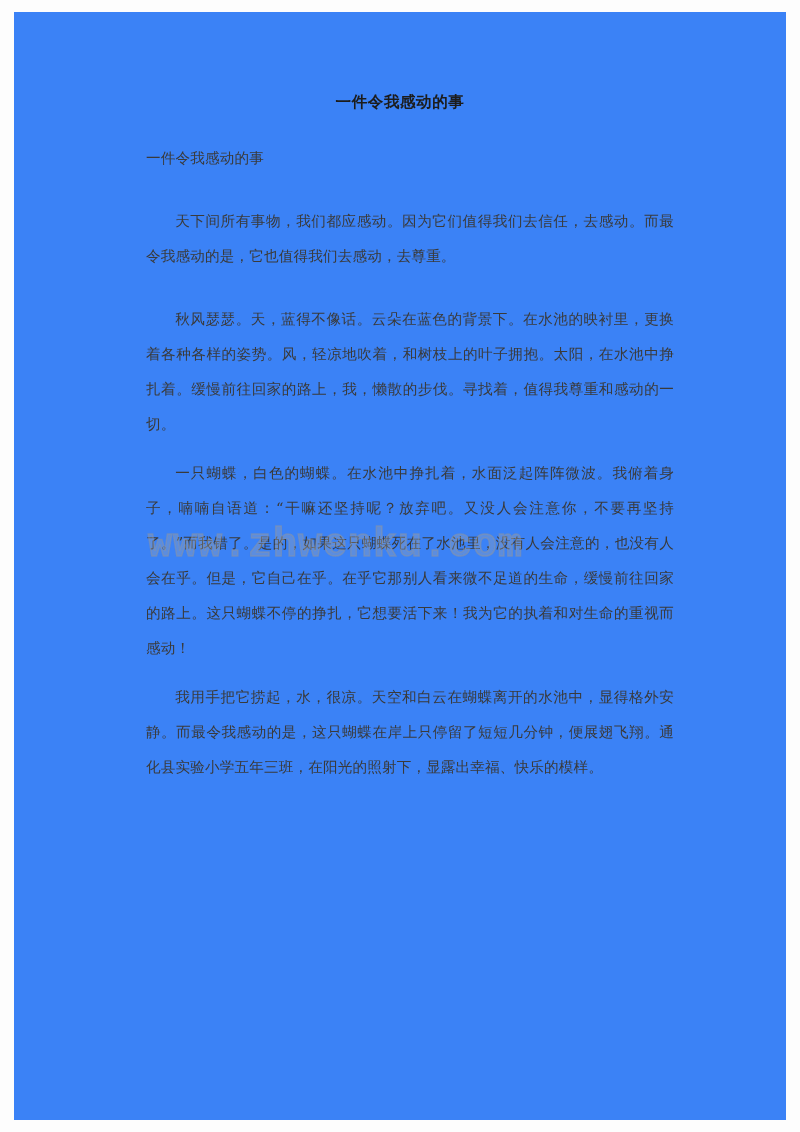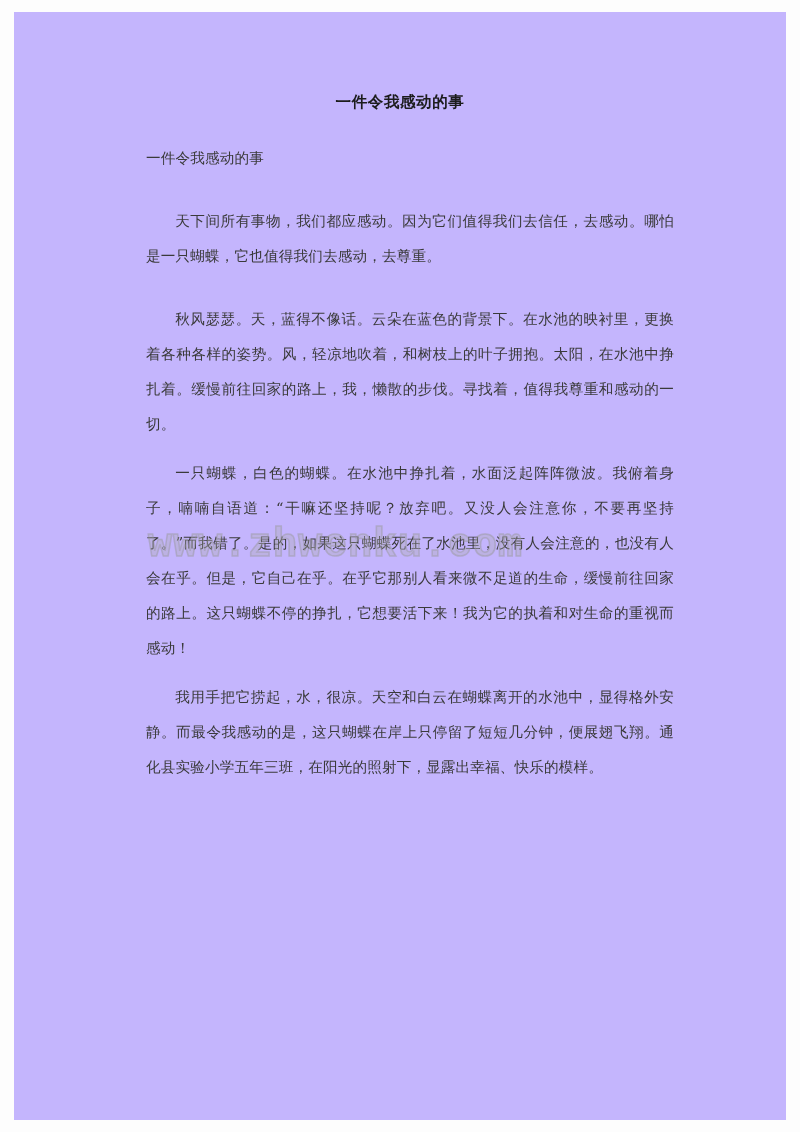--- a/index.html
+++ b/index.html
@@ -11,21 +11,21 @@
     height: 1132px;
     background: #ffffff;
     font-family: "DejaVu Serif", "Liberation Serif", serif;
     overflow: hidden;
   }
 
   .page {
     position: relative;
     width: 800px;
     height: 1132px;
-    background: #c4b5fd;
+    background: #3b82f6;
     box-sizing: border-box;
   }
 
   
   .page-edge-left,
   .page-edge-right,
   .page-edge-top,
   .page-edge-bottom {
     position: absolute;
     background: #fdfdfd;
@@ -117,21 +117,21 @@
 
     <div class="content-flow">
 
       <p class="para no-indent">一件令我感动的事</p>
 
       <div class="para-spacer-sm"></div>
 
 
       <div class="para-spacer-sm"></div>
 
-      <p class="para">天下间所有事物，我们都应感动。因为它们值得我们去信任，去感动。哪怕是一只蝴蝶，它也值得我们去感动，去尊重。</p>
+      <p class="para">天下间所有事物，我们都应感动。因为它们值得我们去信任，去感动。而最令我感动的是，它也值得我们去感动，去尊重。</p>
 
       <div class="para-spacer-sm"></div>
 
 
       <div class="para-spacer-sm"></div>
 
       <p class="para">秋风瑟瑟。天，蓝得不像话。云朵在蓝色的背景下。在水池的映衬里，更换着各种各样的姿势。风，轻凉地吹着，和树枝上的叶子拥抱。太阳，在水池中挣扎着。缓慢前往回家的路上，我，懒散的步伐。寻找着，值得我尊重和感动的一切。</p>
 
       <div class="para-spacer-sm"></div>
 

